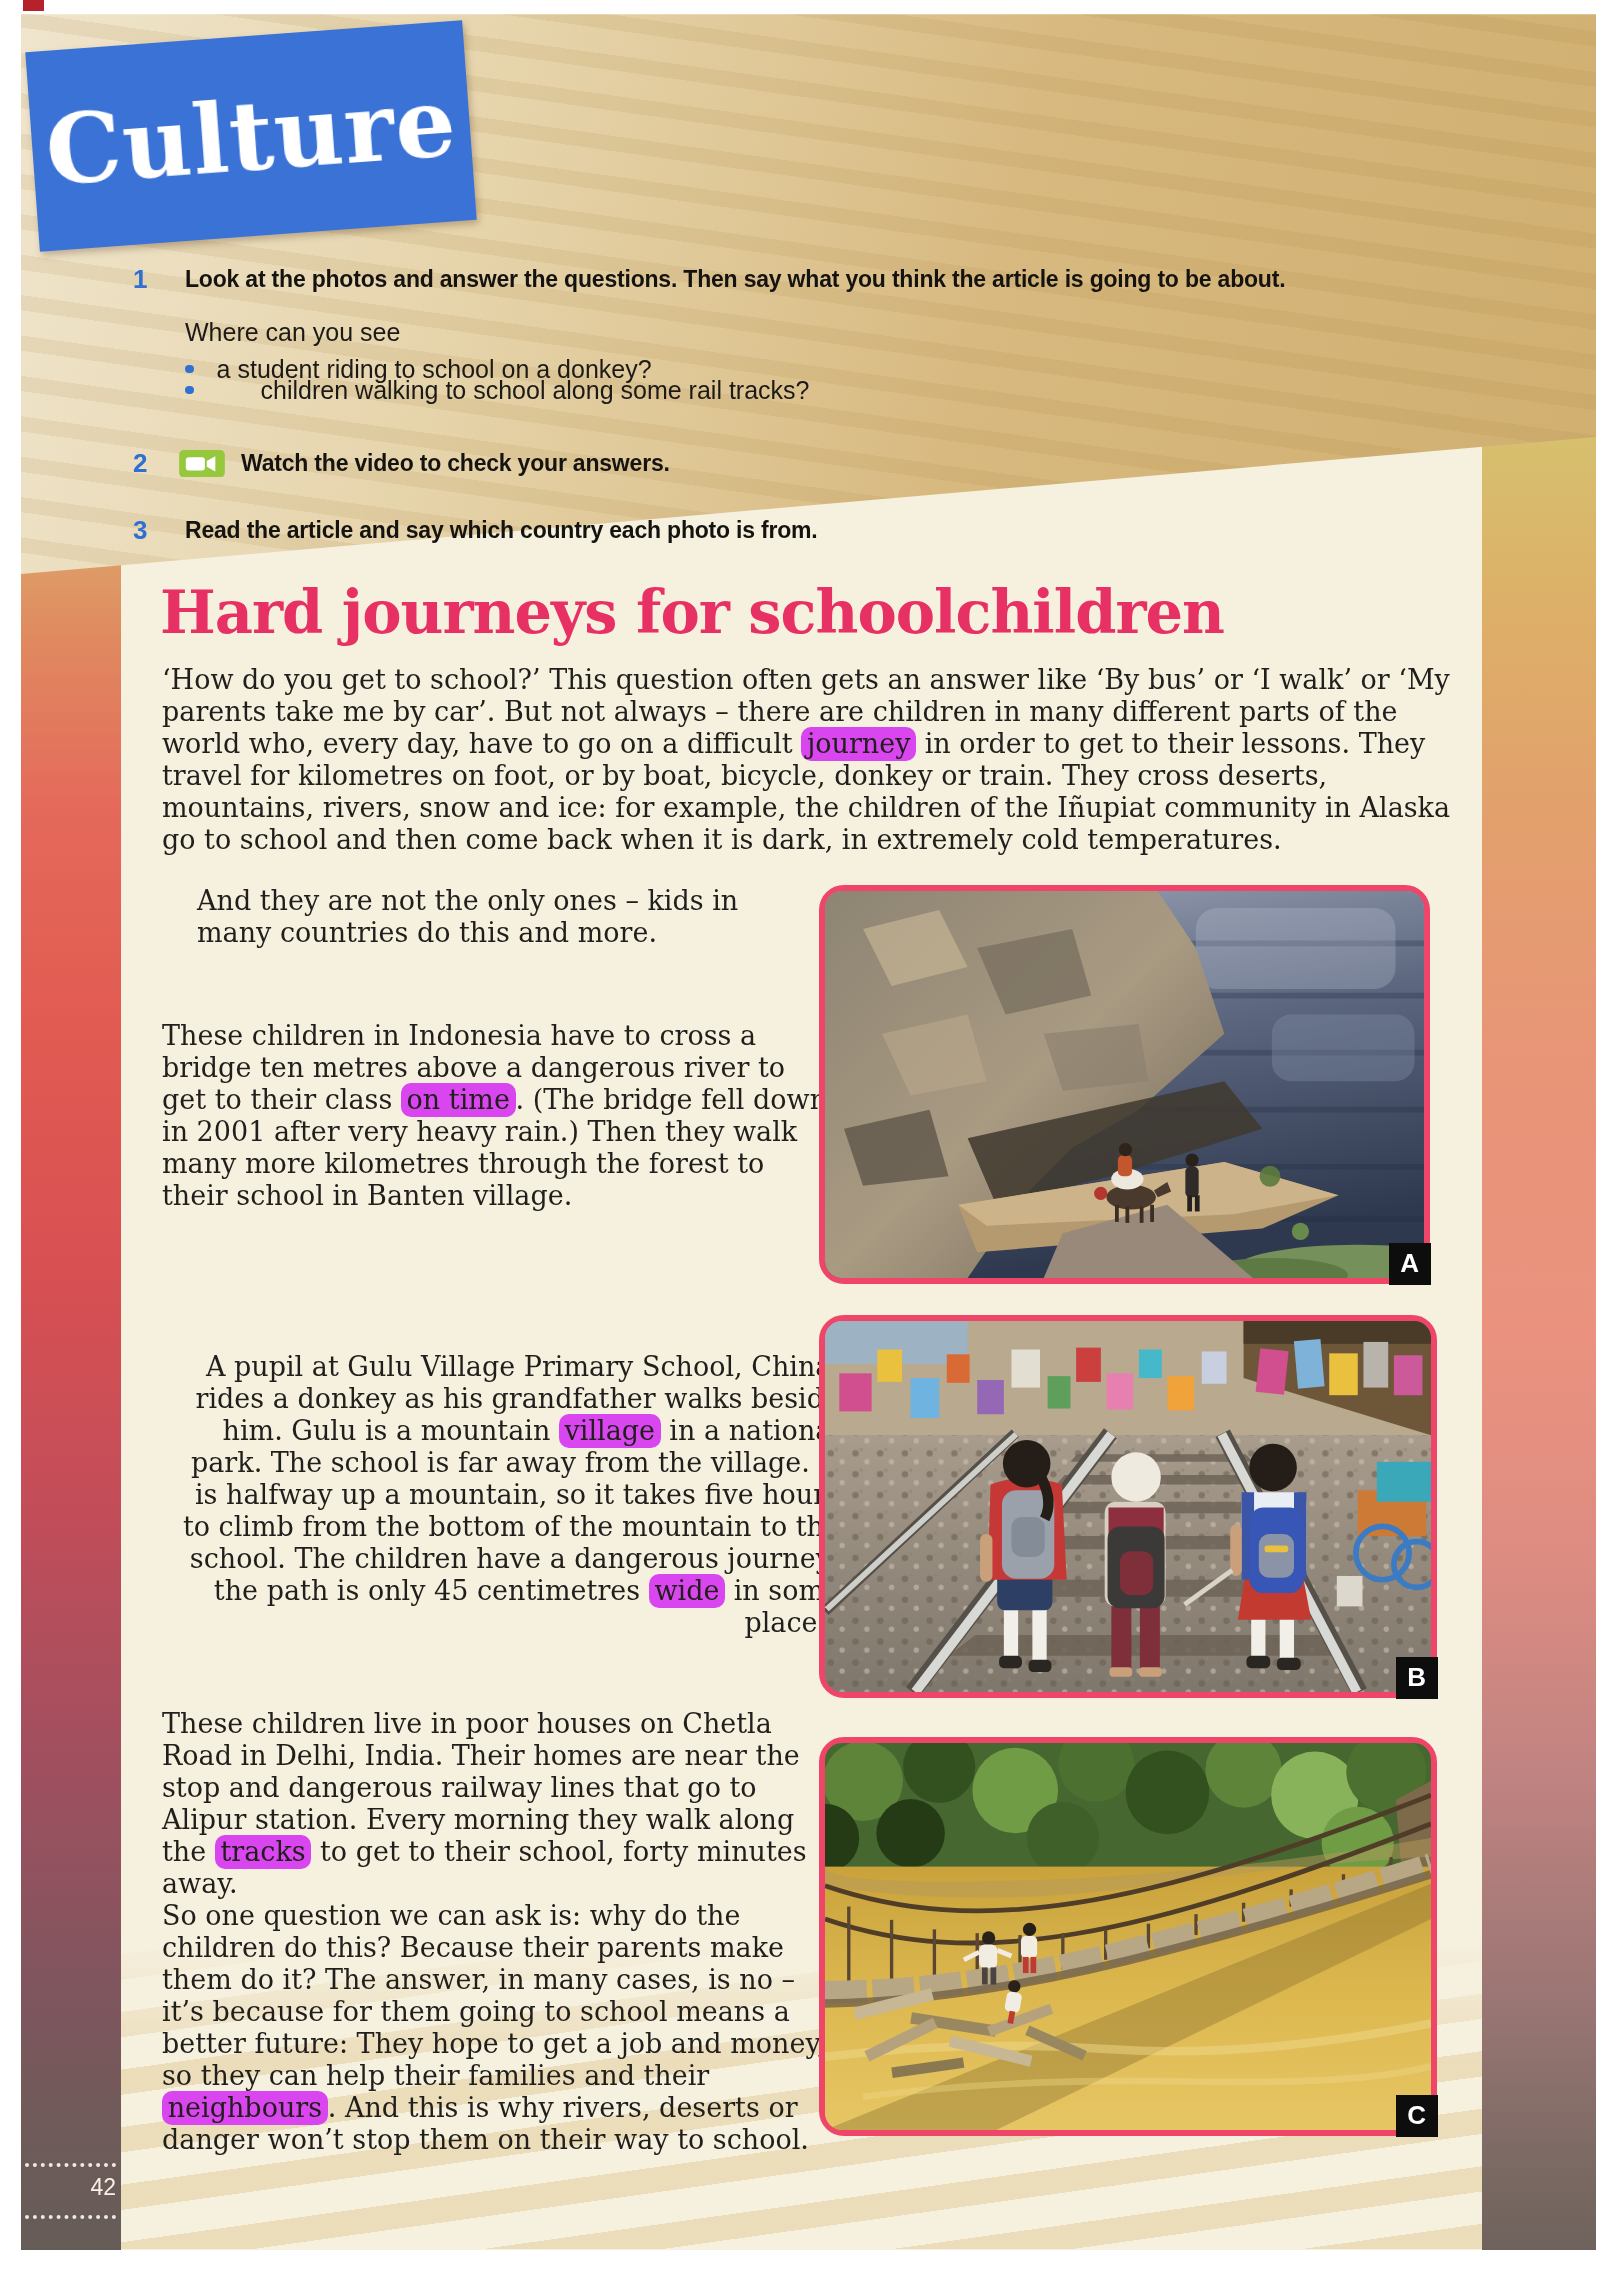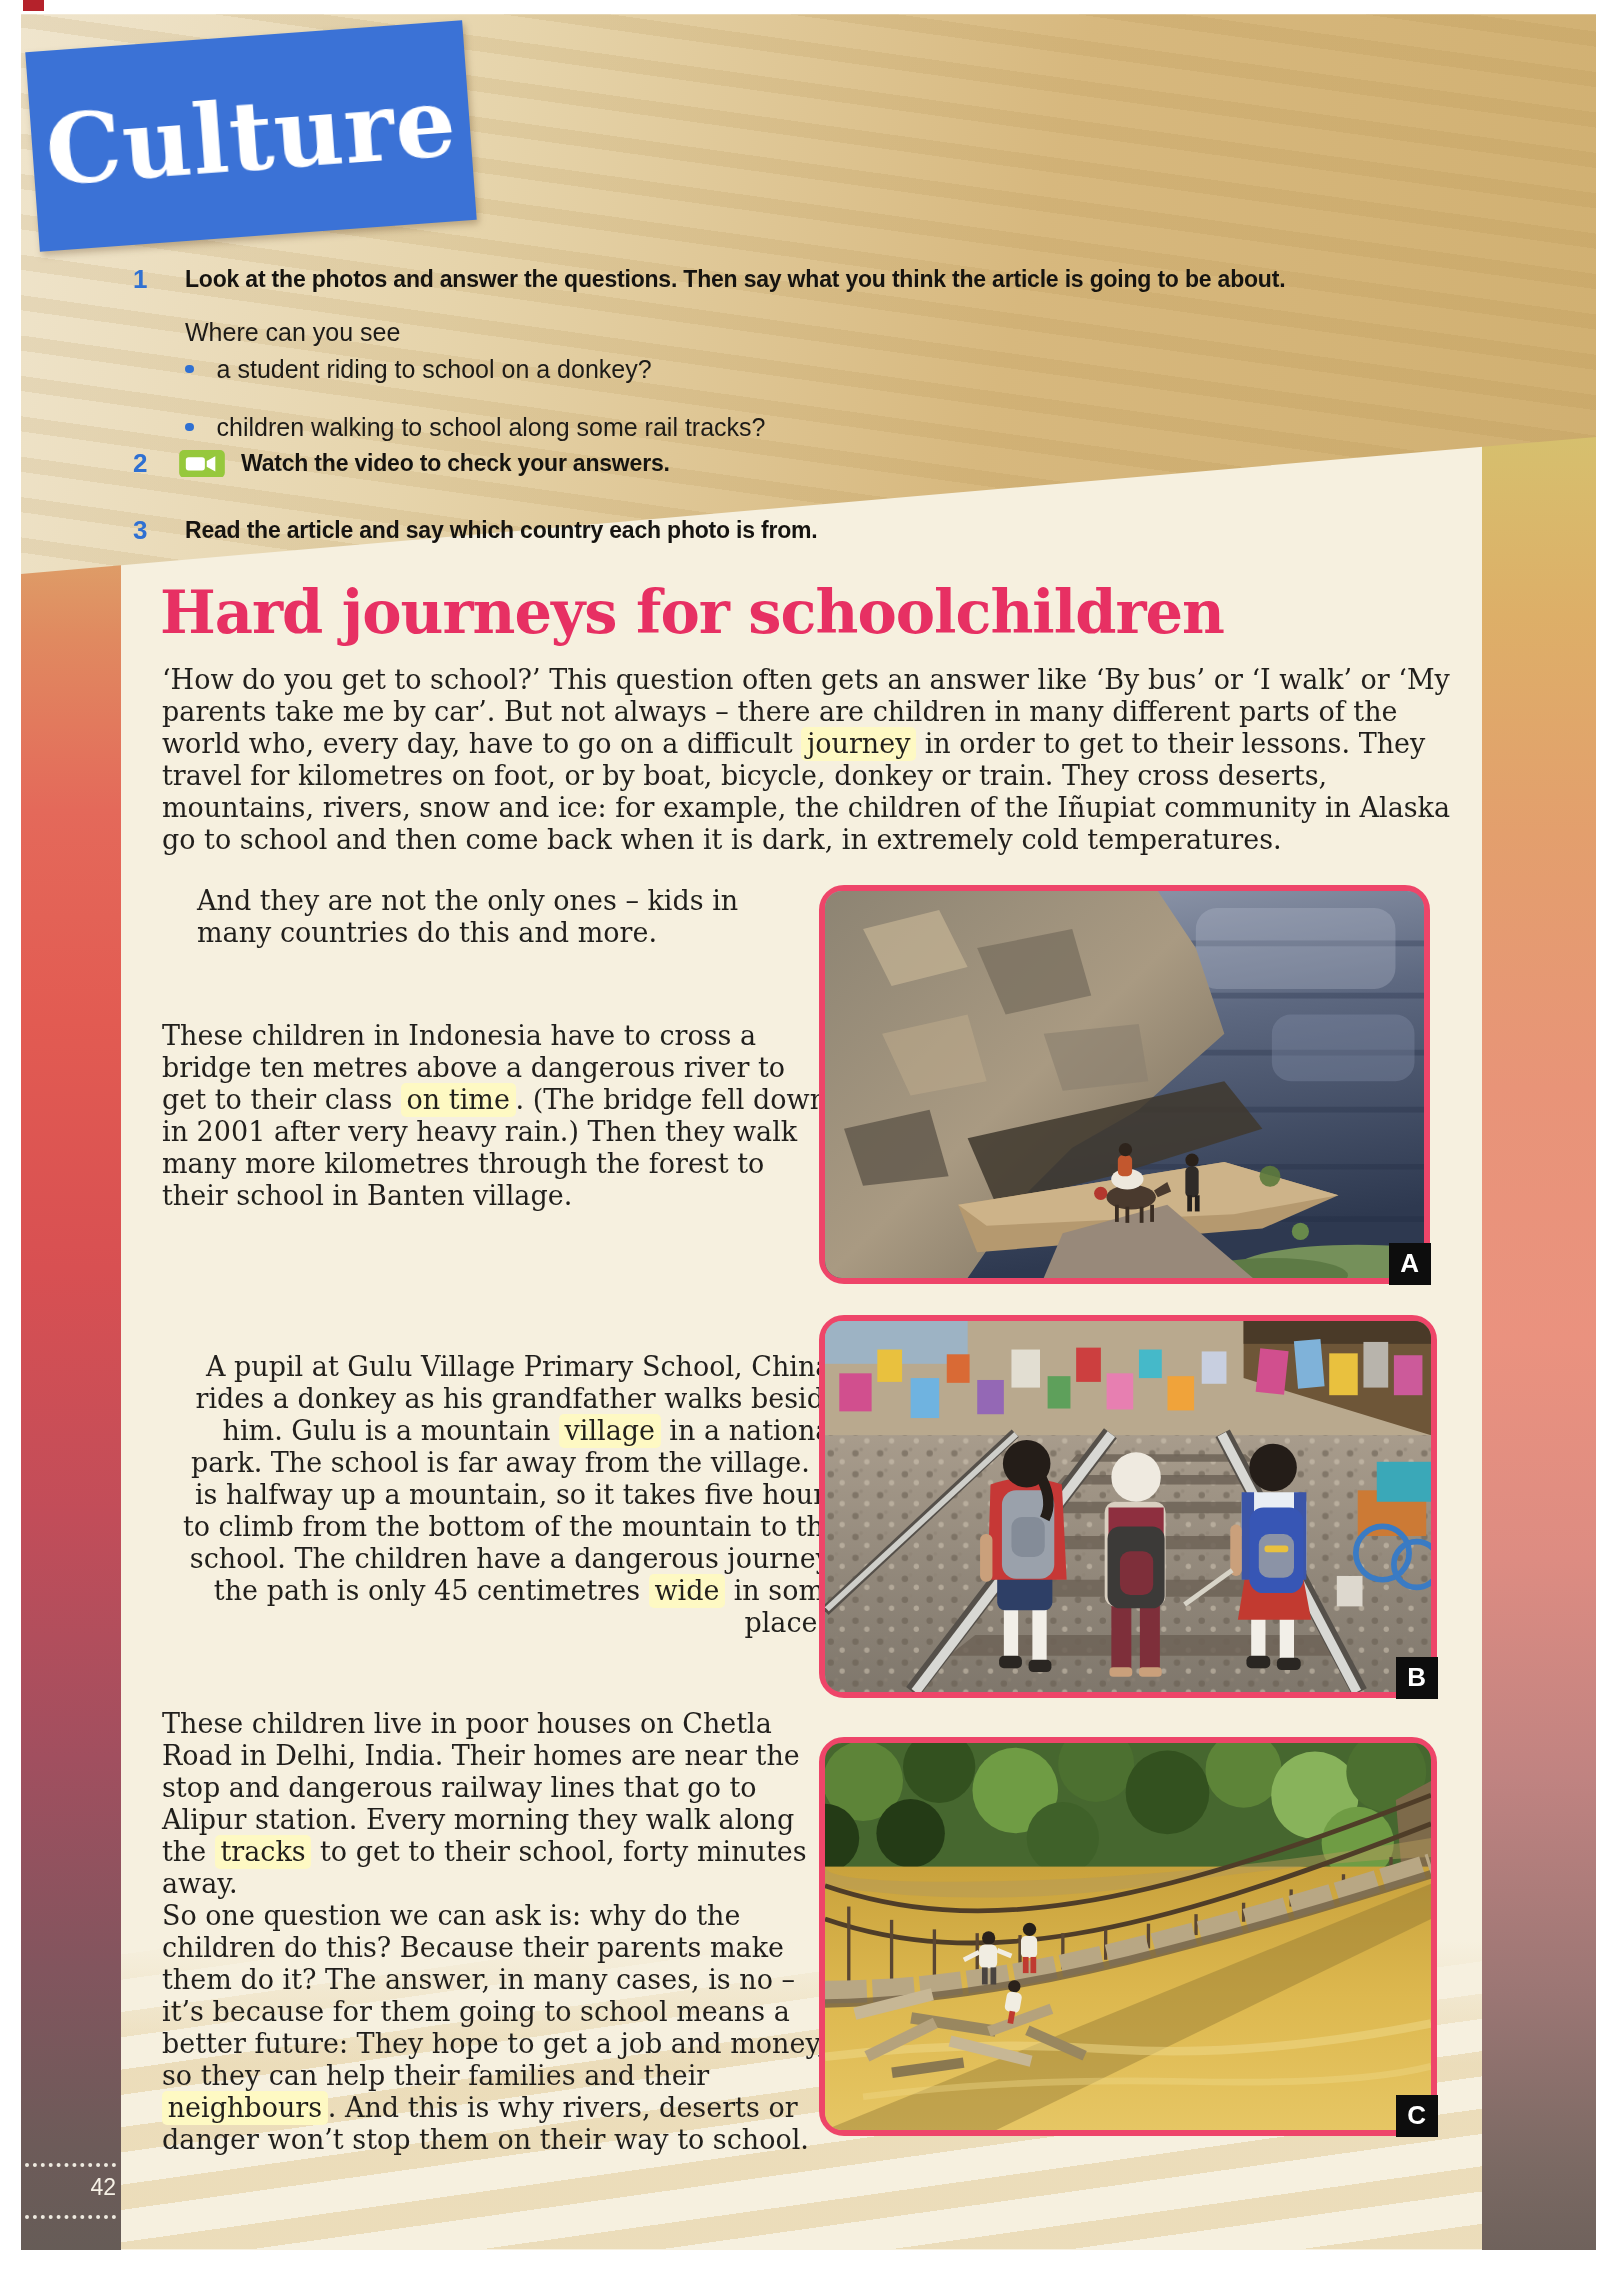--- a/index.html
+++ b/index.html
@@ -42,21 +42,21 @@
   .bullet-row{position:absolute;left:185px;display:flex;align-items:flex-start;}
   .bullet-dot{width:8.6px;height:8.6px;border-radius:50%;background:#2f70d2;margin:10.5px 23px 0 0;flex:0 0 auto;}
   .bullet-text{font-size:25px;color:#1c1a17;line-height:30px;}
   .video-icon{width:46px;height:27.6px;flex:0 0 auto;margin:1.9px 16px 0 0;}
 
   
   .article-title{position:absolute;left:160px;top:578px;font-family:"DejaVu Serif",serif;
     font-weight:700;font-size:59px;color:#e73063;letter-spacing:-1px;white-space:nowrap;}
   .article-para{position:absolute;font-family:"DejaVu Serif",serif;font-size:27px;line-height:32px;
     color:#211f1c;white-space:pre-line;}
-  .hl{background:#fef9c3;padding:1px 5.7px 1.9px 5.7px;border-radius:5px;}
+  .hl{background:#d946ef;padding:1px 5.7px 1.9px 5.7px;border-radius:10px;}
   #intro-main{left:162px;top:664px;width:1294px;}
   #intro-cont{left:162px;top:885px;width:552px;margin-left:35px;}
   #para-indonesia{left:162px;top:1020px;width:666px;}
   #para-china{left:174px;top:1351px;width:666px;text-align:right;}
   #para-india{left:162px;top:1708px;width:671px;}
 
   
   .photo{position:absolute;border:6.7px solid #ee4569;border-radius:25px;overflow:visible;background:#cfcabb;}
   .photo-inner{position:absolute;inset:0;border-radius:17px;overflow:hidden;}
   .photo-inner svg{display:block;width:100%;height:100%;}
@@ -91,21 +91,21 @@
 
   <div class="ex-row" style="top:264px;">
     <span class="ex-num">1</span>
     <span class="ex-text">Look at the photos and answer the questions. Then say what you think the article is going to be about.</span>
   </div>
   <div class="ex-sub" style="top:317px;">Where can you see</div>
   <div class="bullet-row" style="top:354px;">
     <span class="bullet-dot"></span>
     <span class="bullet-text">a student riding to school on a donkey?</span>
   </div>
-  <div class="bullet-row" style="top:412px;">
+  <div class="bullet-row" style="top:375px;gap:44px;">
     <span class="bullet-dot"></span>
     <span class="bullet-text">children walking to school along some rail tracks?</span>
   </div>
 
   <div class="ex-row" style="top:448px;">
     <span class="ex-num-narrow">2</span>
     <svg class="video-icon" viewBox="0 0 48 29">
       <rect x="0" y="0" width="48" height="29" rx="5" fill="#96c83c"></rect>
       <rect x="7" y="7.5" width="20" height="14" rx="3" fill="#ffffff"></rect>
       <path d="M29 11.5 L38 6.5 L38 22.5 L29 17.5 Z" fill="#ffffff"></path>

